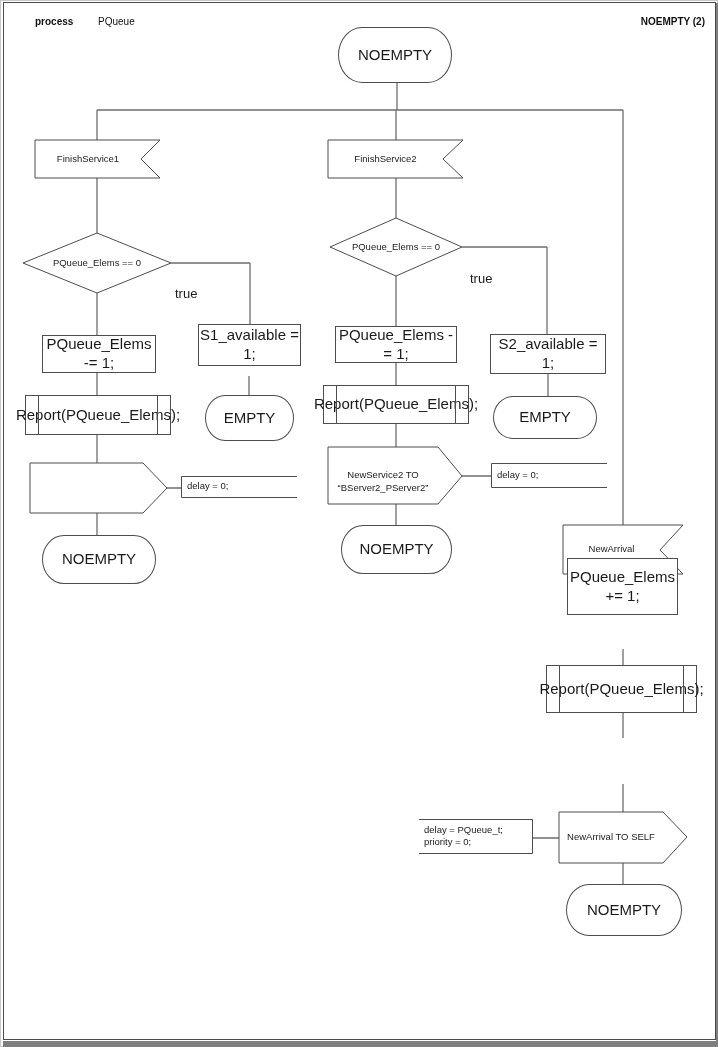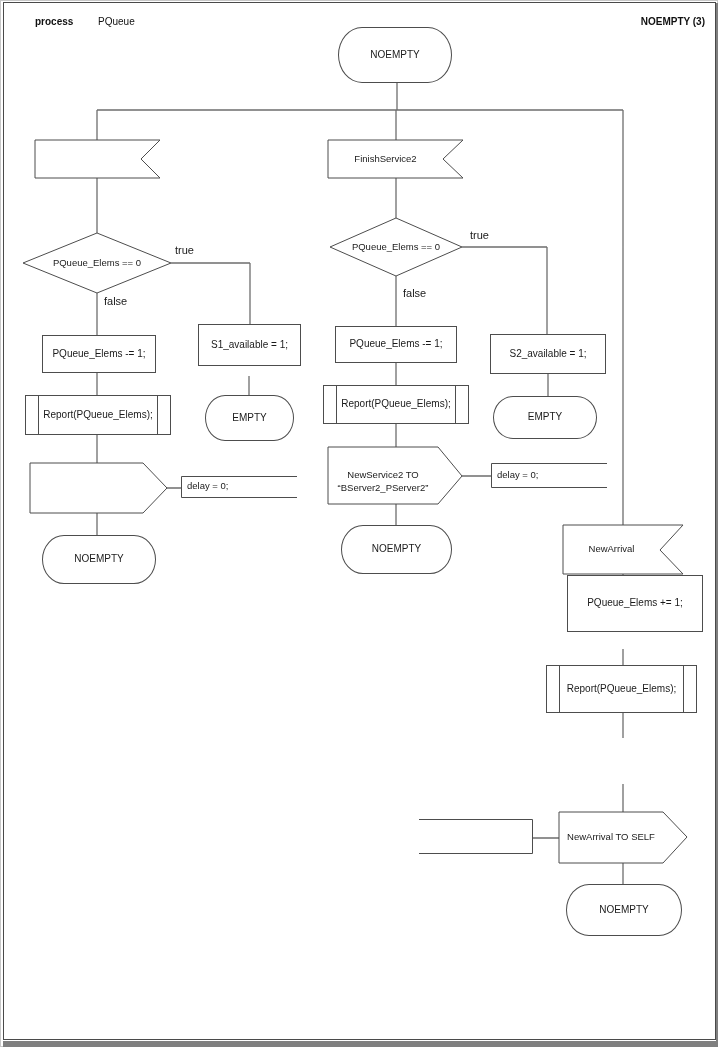--- a/index.html
+++ b/index.html
@@ -4,37 +4,37 @@
 <style>
   html,body{margin:0;padding:0;background:#ffffff;}
   #page{
     position:relative;width:718px;height:1047px;background:#ffffff;
     font-family:"Liberation Sans",sans-serif;color:#1a1a1a;overflow:hidden;
   }
   #page svg{position:absolute;left:0;top:0;}
   .node{
     position:absolute;background:#fff;border:1px solid #4d4d4d;
     display:flex;align-items:center;justify-content:center;
-    font-size:10px;line-height:1.25;text-align:center;color:#1a1a1a;
+    font-size:15px;line-height:1.25;text-align:center;color:#1a1a1a;
     box-sizing:border-box;white-space:pre-line;
   }
   .state{border-radius:24px / 50%;}
   .proc::before,.proc::after{
     content:"";position:absolute;top:-1px;bottom:-1px;width:0;
     border-left:1px solid #4d4d4d;
   }
   .proc::before{left:12px;}
   .proc::after{right:12px;}
   .lbl{
     position:absolute;display:flex;align-items:center;justify-content:center;
     font-size:9.5px;line-height:1.3;text-align:center;color:#1a1a1a;
     white-space:pre-line;box-sizing:border-box;
   }
   .lbl.left{justify-content:flex-start;text-align:left;}
-  .tag{position:absolute;font-size:11px;color:#1a1a1a;}
+  .tag{position:absolute;font-size:13px;color:#1a1a1a;margin-top:42px;}
   .hdr{position:absolute;top:16px;font-size:10px;color:#111;padding-left:10px;}
   .hdr.b{font-weight:bold;}
   .hdr.r{right:13px;text-align:right;font-weight:bold;}
 </style>
 </head>
 <body>
 
 <div id="page">
 
   <svg width="718" height="1047" viewBox="0 0 718 1047">
@@ -62,24 +62,25 @@
     <polygon points="328,447 438,447 462,476 438,504 328,504" fill="#fff" stroke="#4d4d4d"></polygon>
     <polygon points="559,812 663,812 687,837 663,863 559,863" fill="#fff" stroke="#4d4d4d"></polygon>
 
     <path d="M297,476.5 H181.5 V497.5 H297" fill="none" stroke="#4d4d4d"></path>
     <path d="M607,463.5 H491.5 V487.5 H607" fill="none" stroke="#4d4d4d"></path>
     <path d="M419,819.5 H532.5 V853.5 H419" fill="none" stroke="#4d4d4d"></path>
   </svg>
 
   <div class="hdr b" style="left:25px">process</div>
   <div class="hdr" style="left:88px">PQueue</div>
-  <div class="hdr r">NOEMPTY (3)</div>
+  <div class="hdr r">NOEMPTY (2)</div>
 
   <div class="node state" style="left:338px;top:27px;width:114px;height:56px">NOEMPTY</div>
 
+  <div class="lbl" style="left:35px;top:140px;width:106px;height:38px">FinishService1</div>
   <div class="lbl" style="left:27px;top:250px;width:140px;height:26px">PQueue_Elems == 0</div>
   <div class="tag" style="left:175px;top:244px">true</div>
   <div class="tag" style="left:104px;top:295px">false</div>
   <div class="node" style="left:42px;top:335px;width:114px;height:38px">PQueue_Elems -= 1;</div>
   <div class="node proc" style="left:25px;top:395px;width:146px;height:40px">Report(PQueue_Elems);</div>
   <div class="lbl left" style="left:187px;top:476px;width:105px;height:21px">delay = 0;</div>
   <div class="node" style="left:198px;top:324px;width:103px;height:42px">S1_available = 1;</div>
   <div class="node state" style="left:205px;top:395px;width:89px;height:46px;border-radius:20px / 50%">EMPTY</div>
   <div class="node state" style="left:42px;top:535px;width:114px;height:49px;border-radius:22px / 50%">NOEMPTY</div>
 
@@ -90,18 +91,20 @@
   <div class="node" style="left:335px;top:326px;width:122px;height:37px">PQueue_Elems -= 1;</div>
   <div class="node proc" style="left:323px;top:385px;width:146px;height:39px">Report(PQueue_Elems);</div>
   <div class="lbl" style="left:328px;top:447px;width:110px;height:69px">NewService2 TO
 “BServer2_PServer2”</div>
   <div class="lbl left" style="left:497px;top:463px;width:105px;height:24px">delay = 0;</div>
   <div class="node" style="left:490px;top:334px;width:116px;height:40px">S2_available = 1;</div>
   <div class="node state" style="left:493px;top:396px;width:104px;height:43px;border-radius:20px / 50%">EMPTY</div>
   <div class="node state" style="left:341px;top:525px;width:111px;height:49px;border-radius:22px / 50%">NOEMPTY</div>
 
   <div class="lbl" style="left:563px;top:525px;width:97px;height:49px">NewArrival</div>
-  <div class="node" style="left:567px;top:575px;width:136px;height:57px">PQueue_Elems += 1;</div>
+  <div class="node" style="left:567px;top:558px;width:111px;height:57px">PQueue_Elems += 1;</div>
   <div class="node proc" style="left:546px;top:665px;width:151px;height:48px">Report(PQueue_Elems);</div>
   <div class="lbl" style="left:559px;top:812px;width:104px;height:51px">NewArrival TO SELF</div>
+  <div class="lbl left" style="left:424px;top:818px;width:105px;height:36px">delay = PQueue_t;
+priority = 0;</div>
   <div class="node state" style="left:566px;top:884px;width:116px;height:52px;border-radius:23px / 50%">NOEMPTY</div>
 
 </div>
 
 </body></html>

